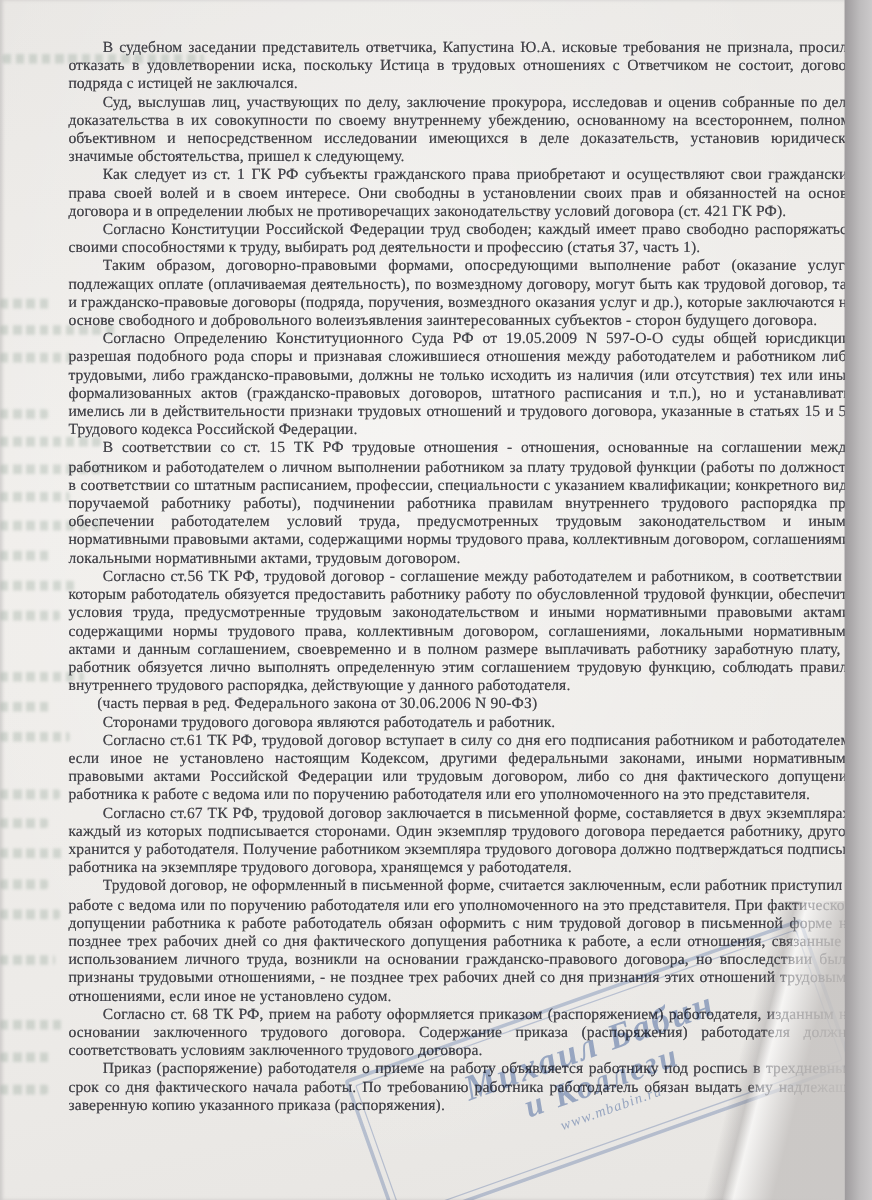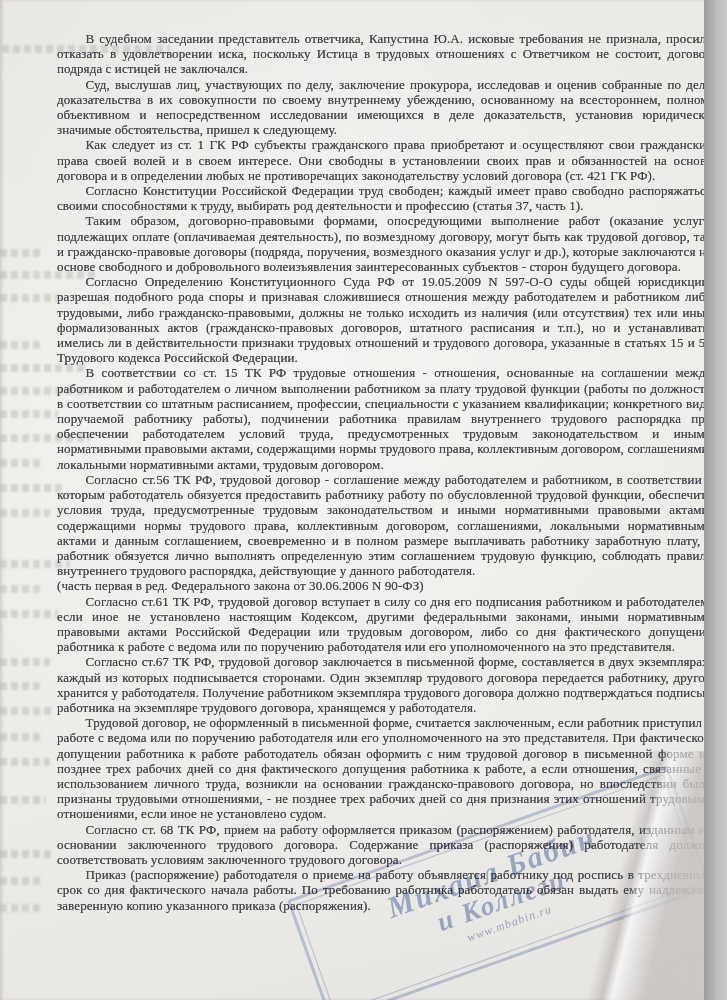--- a/index.html
+++ b/index.html
@@ -19,21 +19,21 @@
   }
   
   .text-block{
     position:absolute;left:57px;top:31px;width:655px;
     font-size:13px;line-height:15.2px;color:#45454b;
     text-align:justify;
     text-shadow:0 0 .5px rgba(62,62,70,.75);
     letter-spacing:.1px;
   }
   .text-block p{margin:0;text-indent:2.2em;}
-  .text-block p.flush{text-indent:0;}
+  .text-block p.flush{text-indent:0;margin-left:24px;}
   
   .bleed{
     position:absolute;height:8px;border-radius:2px;
     filter:blur(1.3px);opacity:.42;
     background:repeating-linear-gradient(90deg,rgba(118,142,126,.6) 0 7px,rgba(118,142,126,0) 7px 11px);
   }
   
   .stamp{
     position:absolute;left:297px;top:829px;width:404px;height:130px;
     transform:rotate(-19.5deg);
@@ -99,20 +99,21 @@
   <div class="text-block">
     <p>В судебном заседании представитель ответчика, Капустина Ю.А. исковые требования не признала, просила отказать в удовлетворении иска, поскольку Истица в трудовых отношениях с Ответчиком не состоит, договор подряда с истицей не заключался.</p>
     <p>Суд, выслушав лиц, участвующих по делу, заключение прокурора, исследовав и оценив собранные по делу доказательства в их совокупности по своему внутреннему убеждению, основанному на всестороннем, полном, объективном и непосредственном исследовании имеющихся в деле доказательств, установив юридически значимые обстоятельства, пришел к следующему.</p>
     <p>Как следует из ст. 1 ГК РФ субъекты гражданского права приобретают и осуществляют свои гражданские права своей волей и в своем интересе. Они свободны в установлении своих прав и обязанностей на основе договора и в определении любых не противоречащих законодательству условий договора (ст. 421 ГК РФ).</p>
     <p>Согласно Конституции Российской Федерации труд свободен; каждый имеет право свободно распоряжаться своими способностями к труду, выбирать род деятельности и профессию (статья 37, часть 1).</p>
     <p>Таким образом, договорно-правовыми формами, опосредующими выполнение работ (оказание услуг), подлежащих оплате (оплачиваемая деятельность), по возмездному договору, могут быть как трудовой договор, так и гражданско-правовые договоры (подряда, поручения, возмездного оказания услуг и др.), которые заключаются на основе свободного и добровольного волеизъявления заинтересованных субъектов - сторон будущего договора.</p>
     <p>Согласно Определению Конституционного Суда РФ от 19.05.2009 N 597-О-О суды общей юрисдикции, разрешая подобного рода споры и признавая сложившиеся отношения между работодателем и работником либо трудовыми, либо гражданско-правовыми, должны не только исходить из наличия (или отсутствия) тех или иных формализованных актов (гражданско-правовых договоров, штатного расписания и т.п.), но и устанавливать, имелись ли в действительности признаки трудовых отношений и трудового договора, указанные в статьях 15 и 56 Трудового кодекса Российской Федерации.</p>
     <p>В соответствии со ст. 15 ТК РФ трудовые отношения - отношения, основанные на соглашении между работником и работодателем о личном выполнении работником за плату трудовой функции (работы по должности в соответствии со штатным расписанием, профессии, специальности с указанием квалификации; конкретного вида поручаемой работнику работы), подчинении работника правилам внутреннего трудового распорядка при обеспечении работодателем условий труда, предусмотренных трудовым законодательством и иными нормативными правовыми актами, содержащими нормы трудового права, коллективным договором, соглашениями, локальными нормативными актами, трудовым договором.</p>
     <p>Согласно ст.56 ТК РФ, трудовой договор - соглашение между работодателем и работником, в соответствии с которым работодатель обязуется предоставить работнику работу по обусловленной трудовой функции, обеспечить условия труда, предусмотренные трудовым законодательством и иными нормативными правовыми актами, содержащими нормы трудового права, коллективным договором, соглашениями, локальными нормативными актами и данным соглашением, своевременно и в полном размере выплачивать работнику заработную плату, а работник обязуется лично выполнять определенную этим соглашением трудовую функцию, соблюдать правила внутреннего трудового распорядка, действующие у данного работодателя.</p>
     <p class="flush">(часть первая в ред. Федерального закона от 30.06.2006 N 90-ФЗ)</p>
+    <p>Сторонами трудового договора являются работодатель и работник.</p>
     <p>Согласно ст.61 ТК РФ,  трудовой договор вступает в силу со дня его подписания работником и работодателем, если иное не установлено настоящим Кодексом, другими федеральными законами, иными нормативными правовыми актами Российской Федерации или трудовым договором, либо со дня фактического допущения работника к работе с ведома или по поручению работодателя или его уполномоченного на это представителя.</p>
     <p>Согласно ст.67 ТК РФ, трудовой договор заключается в письменной форме, составляется в двух экземплярах, каждый из которых подписывается сторонами. Один экземпляр трудового договора передается работнику, другой хранится у работодателя. Получение работником экземпляра трудового договора должно подтверждаться подписью работника на экземпляре трудового договора, хранящемся у работодателя.</p>
     <p>Трудовой договор, не оформленный в письменной форме, считается заключенным, если работник приступил к работе с ведома или по поручению работодателя или его уполномоченного на это представителя. При фактическом допущении работника к работе работодатель обязан оформить с ним трудовой договор в письменной форме не позднее трех рабочих дней со дня фактического допущения работника к работе, а если отношения, связанные с использованием личного труда, возникли на основании гражданско-правового договора, но впоследствии были признаны трудовыми отношениями, - не позднее трех рабочих дней со дня признания этих отношений трудовыми отношениями, если иное не установлено судом.</p>
     <p>Согласно ст. 68 ТК РФ, прием на работу оформляется приказом (распоряжением) работодателя, изданным на основании заключенного трудового договора. Содержание приказа (распоряжения) работодателя должно соответствовать условиям заключенного трудового договора.</p>
     <p>Приказ (распоряжение) работодателя о приеме на работу объявляется работнику под роспись в трехдневный срок со дня фактического начала работы. По требованию работника работодатель обязан выдать ему надлежаще заверенную копию указанного приказа (распоряжения).</p>
   </div>
 
   <div class="stamp">
     <div class="stamp-inner">
       <div class="stamp-name">Михаил Бабин</div>

